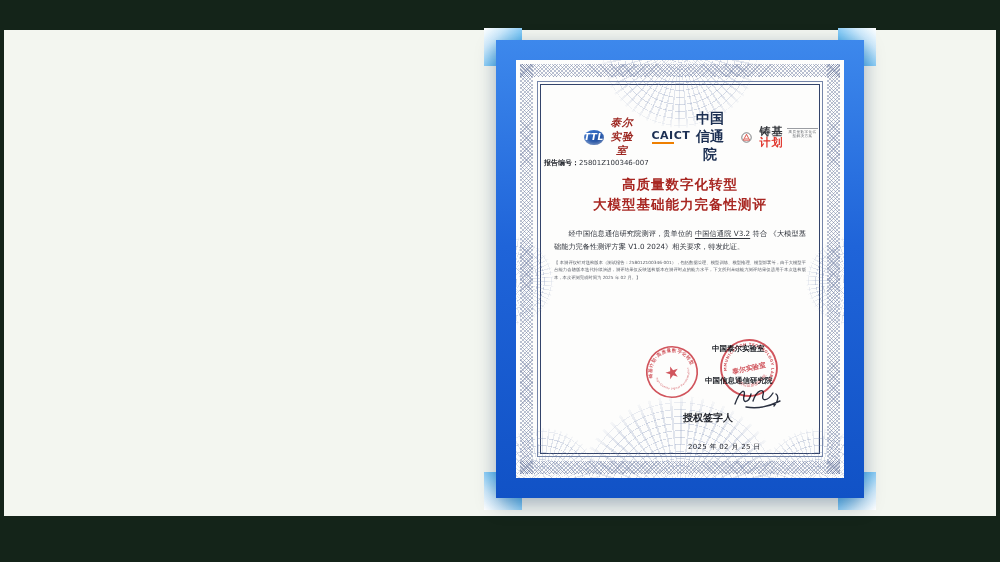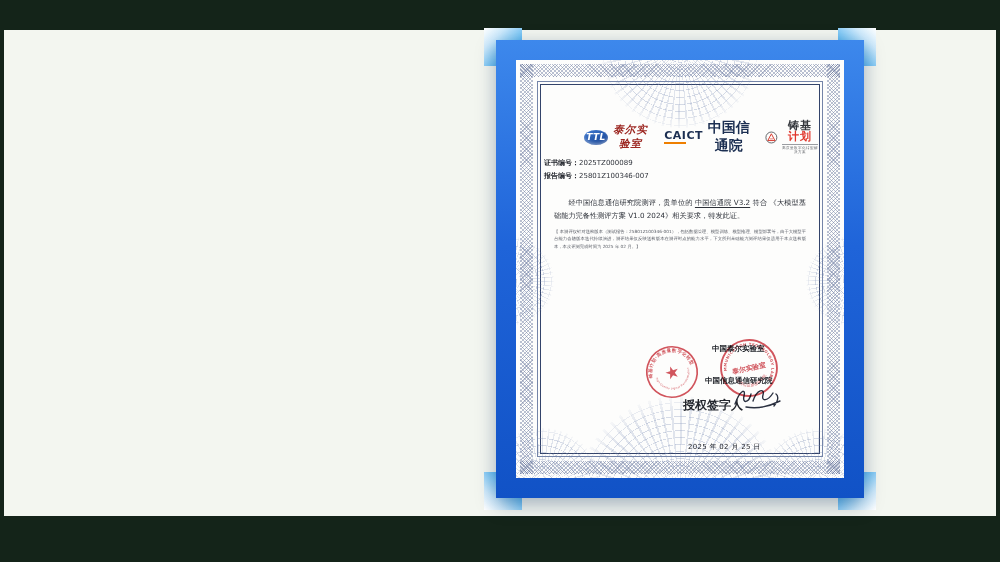--- a/index.html
+++ b/index.html
@@ -54,21 +54,21 @@
   .ttl-oval { width:37px; height:15px; border-radius:50%; background:linear-gradient(155deg,#3f7ad2,#14securi3e8c);
     background:linear-gradient(155deg,#3f7ad2,#143e8c);
     display:flex; align-items:center; justify-content:center; box-shadow:inset 0 -2px 3px rgba(255,255,255,.35);margin-left:42px; }
   .ttl-abbr { color:#fff; font-size:9px; font-weight:700; font-style:italic; letter-spacing:.5px; }
   .ttl-name { font-size:10.5px; font-weight:700; color:#9c2620; font-style:italic; letter-spacing:1px; }
   .caict-abbr-wrap { display:flex; flex-direction:column; align-items:flex-start; }
   .caict-abbr { font-size:11px; font-weight:700; color:#1c2f52; letter-spacing:.5px; line-height:11px; }
   .caict-bar { height:2px; width:22px; background:#ee7f00; margin-top:1px; }
   .caict-name { font-size:14px; font-weight:700; color:#1c2f52; }
   .zhuji-badge { width:17px; height:17px; }
-  .zhuji-words { display:flex; flex-direction:column; align-items:flex-start; }
+  .zhuji-words { display:flex; flex-direction:row; align-items:flex-start; }
   .zhuji-line { font-size:11px; font-weight:900; line-height:11px; letter-spacing:1px; }
   .zhuji-dark { color:#33363b; } .zhuji-red { color:#e0352b; }
   .zhuji-tagline { font-size:3.6px; color:#6a6d72; letter-spacing:.4px; margin-top:2px; border-top:.5px solid #9a9da2; padding-top:1px; }
 
   .numbers { margin:5px 0 0 2px; text-align:left; }
   .num-line { font-size:7px; line-height:13px; color:#30343c; }
   .num-label { font-weight:700; color:#23262d; }
 
   .title-block { margin-top:5px; }
   .title-line { font-size:13.5px; font-weight:900; color:#a82722; line-height:19.5px; letter-spacing:1px; }
@@ -80,21 +80,21 @@
   .body-par { margin-top:13px; padding:0 12px; font-size:7.2px; line-height:13px; color:#2d3139;
     text-align:justify; text-indent:2em; }
   .body-product { text-decoration:underline; text-underline-offset:1.5px; }
 
   .footnote { margin-top:6px; padding:0 12px; font-size:4.3px; line-height:7.4px; color:#565a63; text-align:justify; }
 
   
   .seal-area { position:absolute; inset:0; pointer-events:none; }
   .issuer-lab   { position:absolute; left:196px; top:284px; font-size:7.5px; font-weight:800; color:#1a1d24; }
   .issuer-org   { position:absolute; left:189px; top:316px; font-size:7.5px; font-weight:800; color:#1a1d24; }
-  .issuer-signer{ position:absolute; left:167px; top:337px; font-size:12px; font-weight:700; color:#23262d;font-family:Liberation Serif, serif; }
+  .issuer-signer{ position:absolute; left:167px; top:351px; font-size:10px; font-weight:700; color:#23262d;font-family:Liberation Serif, serif; }
   .issuer-sign  { position:absolute; left:216px; top:326px; width:52px; height:26px; }
   .issuer-date  { position:absolute; left:172px; top:352px; font-size:7px; color:#23262d; letter-spacing:.3px;margin-top:30px; }
   .stamp { position:absolute; opacity:.82; mix-blend-mode:multiply; }
   .stamp-left  { left:128px; top:284px; width:56px; height:56px; transform:rotate(-18deg); }
   .stamp-right { left:202px; top:277px; width:62px; height:62px; transform:rotate(-12deg); }
 </style>
 </head>
 <body>
 
 <div class="stage">
@@ -145,24 +145,27 @@
                 <path d="M7.4,12.2 L12.6,12.2" stroke="#d8362a" stroke-width="1"></path>
               </svg>
               <span class="zhuji-words">
                 <span class="zhuji-line"><span class="zhuji-dark">铸基</span><span class="zhuji-red">计划</span></span>
                 <span class="zhuji-tagline">高质量数字化转型解决方案</span>
               </span>
             </div>
           </div>
 
           <div class="numbers">
-            <div class="num-line"><span class="num-label">证书编号：</span><span>2025TZ000089</span></div>
             <div class="num-line"><span class="num-label">报告编号：</span><span>25801Z100346-007</span></div>
           </div>
 
+          <div class="title-block">
+            <div class="title-line">高质量数字化转型</div>
+            <div class="title-line">大模型基础能力完备性测评</div>
+          </div>
 
 
           <div class="body-par"><span>经中国信息通信研究院测评，贵单位的 </span><span class="body-product">中国信通院 V3.2</span><span> 符合 《大模型基础能力完备性测评方案 V1.0 2024》相关要求，特发此证。</span></div>
 
           <div class="footnote">【 本测评仅针对送检版本（测试报告：25801Z100346-001），包括数据管理、模型训练、模型推理、模型部署等，由于大模型平台能力会随版本迭代持续演进，测评结果仅反映送检版本在测评时点的能力水平，下文所列基础能力测评结果仅适用于本次送检版本，本次评测完成时间为 2025 年 02 月。】</div>
         </div>
 
         <div class="seal-area">
           <div class="issuer-lab">中国泰尔实验室</div>
           <div class="issuer-org">中国信息通信研究院</div>

